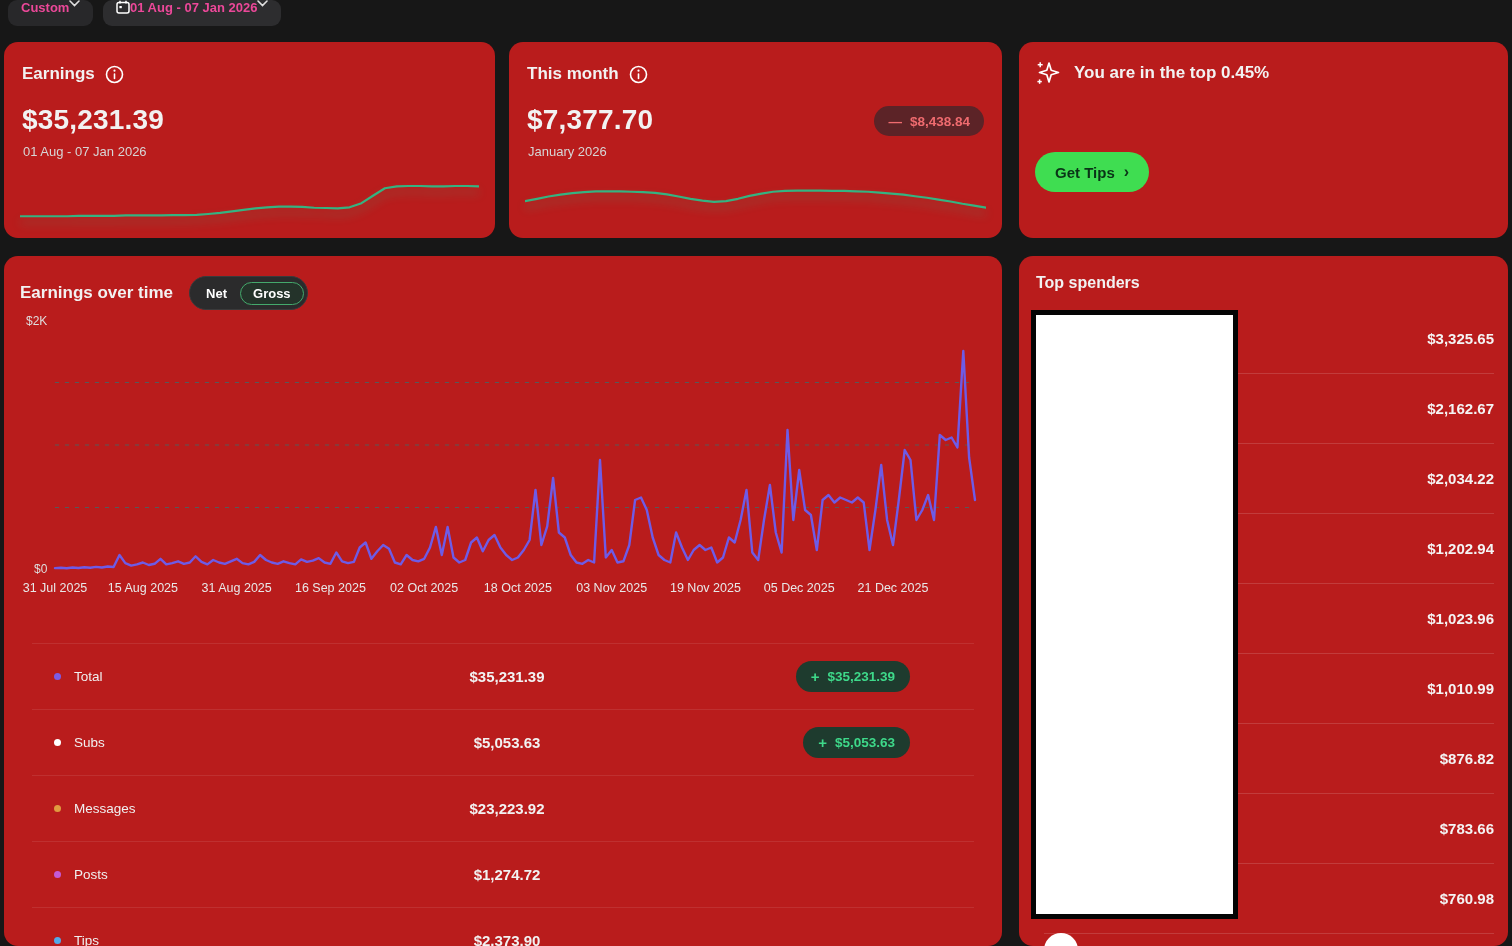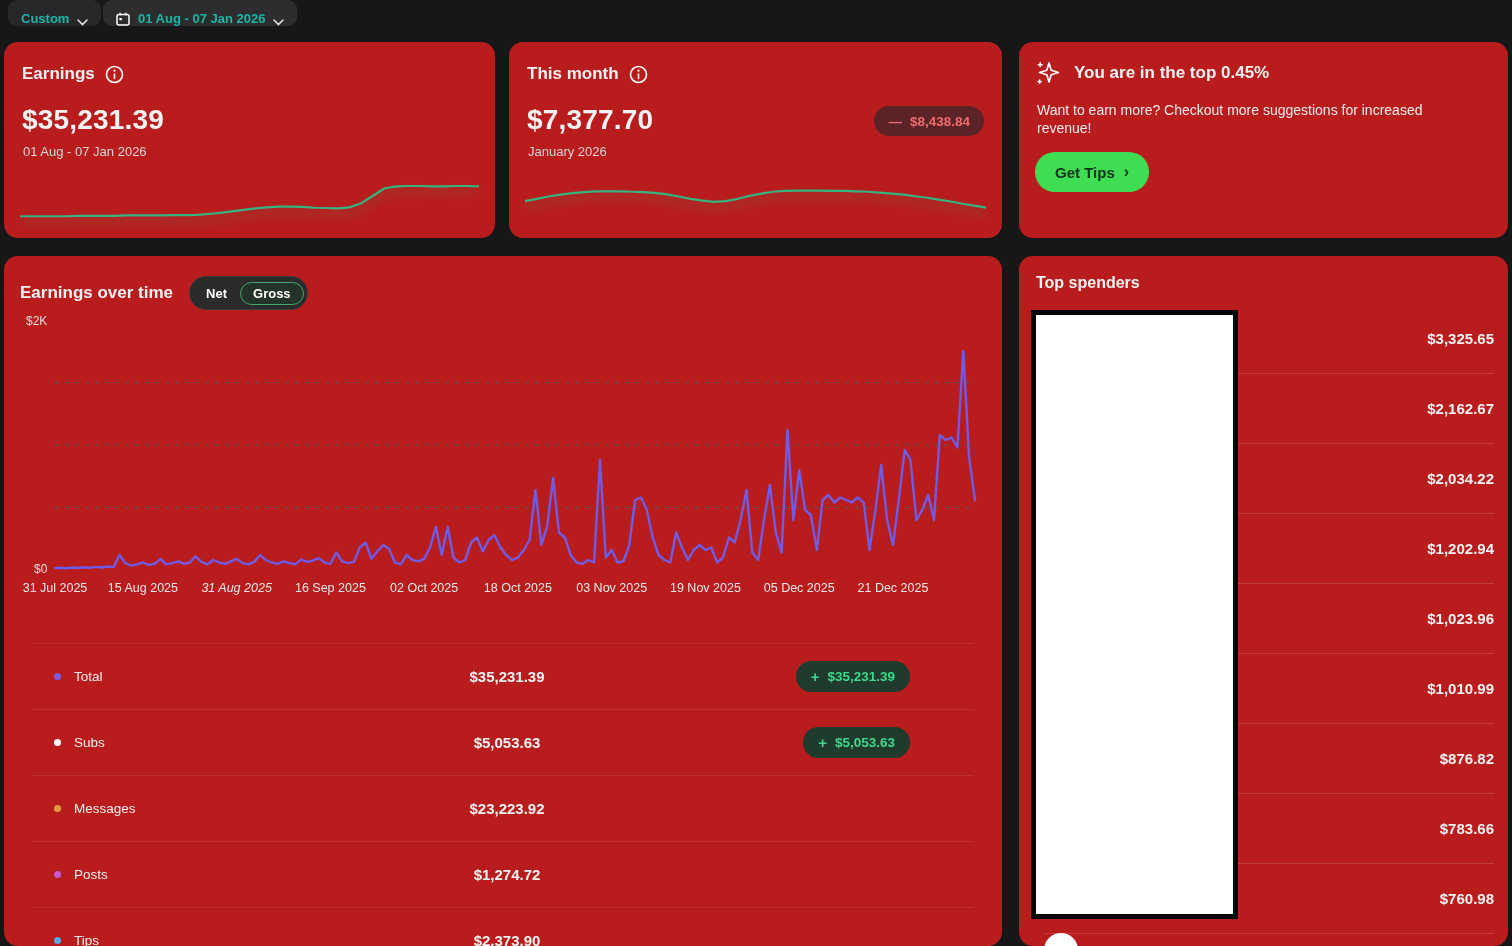--- a/index.html
+++ b/index.html
@@ -1,21 +1,21 @@
 <!DOCTYPE html>
 <html><head>
 <meta charset="utf-8">
 <style>
   html,body{margin:0;padding:0;background:#171717;}
   body{width:1512px;height:946px;position:relative;overflow:hidden;
        font-family:"Liberation Sans",sans-serif;color:#f2f2f2;-webkit-font-smoothing:antialiased;}
   .card{position:absolute;background:#b91c1c;border-radius:14px;}
   
-  .pill{position:absolute;top:0;height:26px;display:flex;align-items:flex-end;gap:8px;
-        padding:0 13px;border-radius:9px;font-size:13px;font-weight:700;color:#14b8a6;cursor:pointer;}
+  .pill{position:absolute;top:0;height:26px;display:flex;align-items:flex-start;
+        padding:0 13px;border-radius:9px;font-size:13px;font-weight:700;color:#ec4899;cursor:pointer;}
   #filter-pill{left:8px;background:#28282a;}
   #date-pill{left:103px;background:#2d2d2f;}
   .chev{width:11px;height:7px;opacity:.85;}
   .cal{width:14px;height:14px;}
   
   #card-earnings{left:4px;top:42px;width:491px;height:196px;}
   #card-month{left:509px;top:42px;width:493px;height:196px;}
   #card-promo{left:1019px;top:42px;width:489px;height:196px;}
   .card-title-row{position:absolute;left:18px;top:22px;display:flex;align-items:center;gap:10px;}
   .card-title{font-size:17px;font-weight:700;}
@@ -142,21 +142,20 @@
   <div class="promo-head">
     <svg width="25" height="26" viewBox="0 0 25 26">
       <path d="M13 3 L15.2 10.3 L22.5 12.5 L15.2 14.7 L13 22 L10.8 14.7 L3.5 12.5 L10.8 10.3 Z" fill="none" stroke="#fff" stroke-width="1.7" stroke-linejoin="round"></path>
       <line x1="4.2" y1="2.2" x2="4.2" y2="7.2" stroke="#fff" stroke-width="1.5"></line>
       <line x1="1.7" y1="4.7" x2="6.7" y2="4.7" stroke="#fff" stroke-width="1.5"></line>
       <line x1="3.6" y1="19.4" x2="3.6" y2="23.8" stroke="#fff" stroke-width="1.5"></line>
       <line x1="1.4" y1="21.6" x2="5.8" y2="21.6" stroke="#fff" stroke-width="1.5"></line>
     </svg>
     <span class="promo-headline">You are in the top 0.45%</span>
   </div>
-  <div class="promo-body">Want to earn more? Checkout more suggestions for increased revenue!</div>
   <button class="cta-btn">
     <span>Get Tips</span>
     <span class="cta-chev">›</span>
   </button>
 </div>
 
 <div class="card" id="card-chart">
   <div class="chart-head">
     <span class="chart-title">Earnings over time</span>
     <div class="toggle">
@@ -170,21 +169,21 @@
     <svg id="main-line-svg" viewBox="0 0 920 250" preserveAspectRatio="none">
         <line x1="0" x2="920" y1="187.5" y2="187.5" class="grid"></line>
         <line x1="0" x2="920" y1="125" y2="125" class="grid"></line>
         <line x1="0" x2="920" y1="62.5" y2="62.5" class="grid"></line>
         <polyline points="0.0,248.1 5.9,247.8 11.7,248.3 17.6,247.5 23.4,248.0 29.3,247.3 35.2,247.8 41.0,246.9 46.9,247.5 52.7,246.5 58.6,247.0 64.5,235.0 70.3,243.1 76.2,245.6 82.0,244.4 87.9,242.5 93.8,245.0 99.6,243.8 105.5,238.8 111.3,244.4 117.2,243.1 123.1,241.3 128.9,243.8 134.8,242.5 140.6,236.3 146.5,241.9 152.4,244.4 158.2,240.0 164.1,242.5 169.9,243.8 175.8,241.3 181.7,238.8 187.5,243.1 193.4,244.4 199.2,241.9 205.1,235.0 211.0,240.0 216.8,242.5 222.7,243.8 228.5,241.3 234.4,243.1 240.3,244.4 246.1,239.4 252.0,241.9 257.8,240.6 263.7,238.1 269.6,242.5 275.4,243.8 281.3,232.5 287.1,241.3 293.0,243.1 298.9,241.9 304.7,227.5 310.6,222.5 316.4,238.8 322.3,231.3 328.2,225.0 334.0,228.8 339.9,242.5 345.7,244.4 351.6,235.0 357.5,240.0 363.3,241.3 369.2,238.8 375.0,227.5 380.9,206.9 386.8,235.0 392.6,207.0 398.5,237.5 404.3,242.5 410.2,240.0 416.1,222.5 421.9,217.5 427.8,231.3 433.6,220.0 439.5,215.0 445.4,227.5 451.2,235.0 457.1,240.0 462.9,237.5 468.8,230.0 474.6,220.0 480.5,170.0 486.4,225.0 492.2,206.3 498.1,158.0 503.9,212.5 509.8,217.5 515.7,235.0 521.5,242.5 527.4,243.8 533.2,240.0 539.1,242.5 545.0,140.0 550.8,237.5 556.7,230.0 562.5,242.5 568.4,241.3 574.3,225.0 580.1,180.0 586.0,177.5 591.8,190.0 597.7,217.5 603.6,235.0 609.4,240.0 615.3,242.5 621.1,212.5 627.0,227.5 632.9,240.0 638.7,230.0 644.6,225.0 650.4,230.0 656.3,227.5 662.2,242.5 668.0,237.5 673.9,217.5 679.7,222.5 685.6,200.0 691.5,170.0 697.3,232.5 703.2,240.0 709.0,200.0 714.9,165.0 720.8,212.5 726.6,232.5 732.5,110.0 738.3,200.0 744.2,150.0 750.1,190.0 755.9,195.0 761.8,230.0 767.6,180.0 773.5,175.0 779.4,182.5 785.2,177.5 791.1,180.0 796.9,182.5 802.8,177.5 808.7,182.5 814.5,230.0 820.4,190.0 826.2,145.0 832.1,200.0 838.0,225.0 843.8,180.0 849.7,130.0 855.5,140.0 861.4,200.0 867.3,190.0 873.1,175.0 879.0,200.0 884.8,115.0 890.7,120.0 896.6,117.5 902.4,127.5 908.3,31.0 914.1,137.5 920.0,180.0" class="mainline"></polyline>
       </svg>
   </div>
   <div id="x-ticks">
       <span class="xtick" style="left: 0%;">31 Jul 2025</span>
       <span class="xtick" style="left: 9.55414%; text-align: right;">15 Aug 2025</span>
-      <span class="xtick" style="left: 19.7452%; font-style: italic;">31 Aug 2025</span>
+      <span class="xtick" style="left: 19.7452%;">31 Aug 2025</span>
       <span class="xtick" style="left: 29.9363%;">16 Sep 2025</span>
       <span class="xtick" style="left: 40.1274%;">02 Oct 2025</span>
       <span class="xtick" style="left: 50.3185%;">18 Oct 2025</span>
       <span class="xtick" style="left: 60.5096%;">03 Nov 2025</span>
       <span class="xtick" style="left: 70.7006%;">19 Nov 2025</span>
       <span class="xtick" style="left: 80.8917%;">05 Dec 2025</span>
       <span class="xtick" style="left: 91.0828%;">21 Dec 2025</span>
     </div>
   <div id="summary-rows">
       <div class="sum-row">

